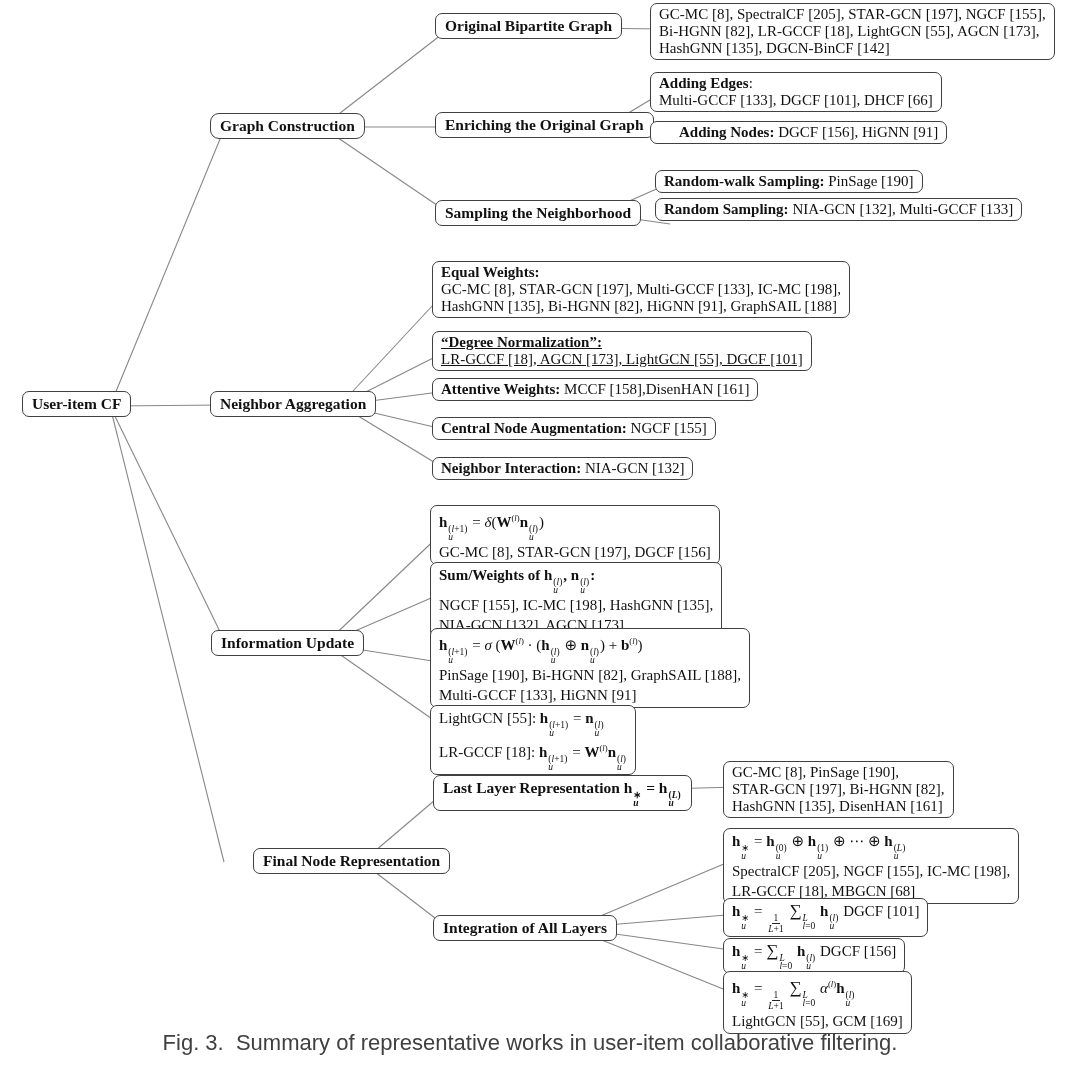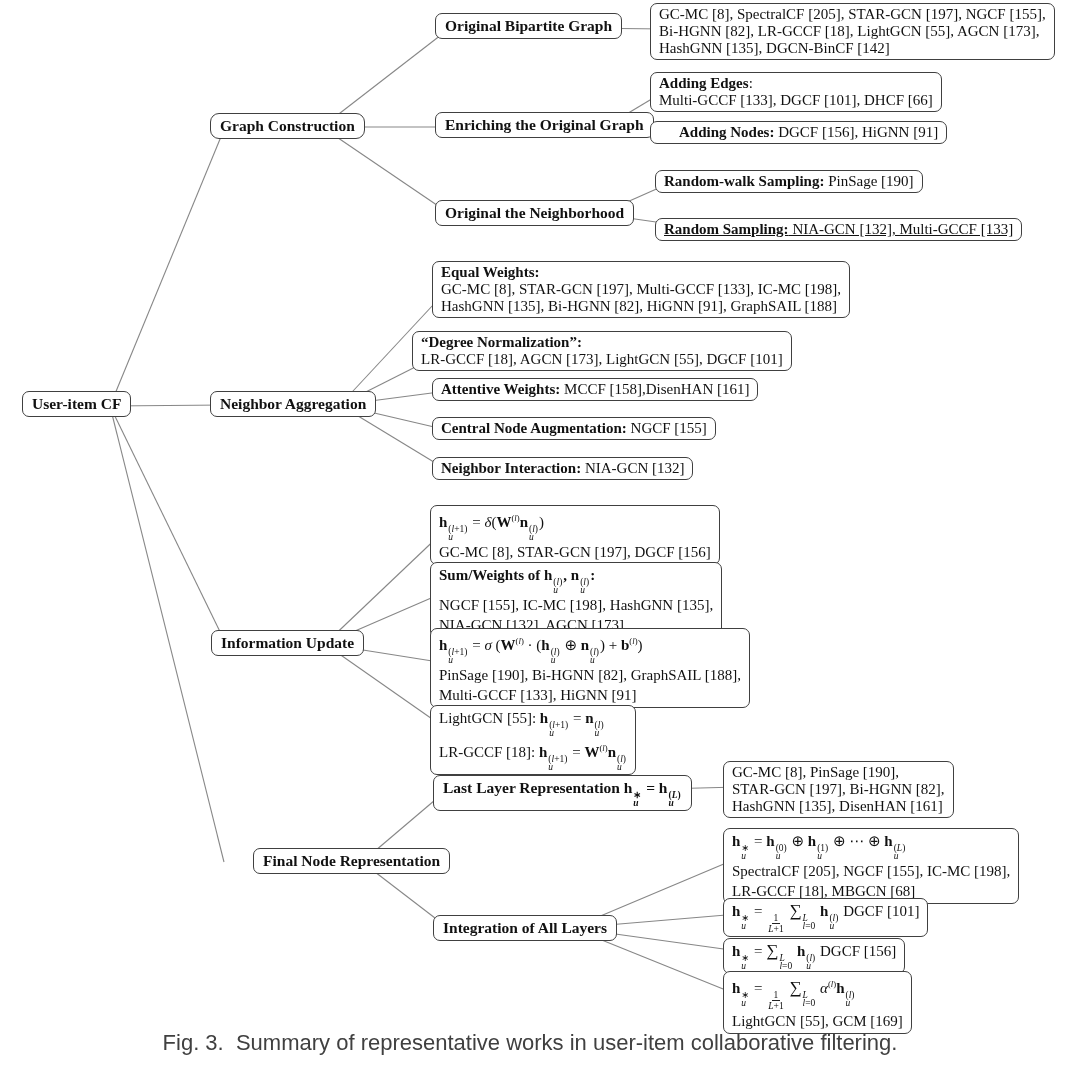--- a/index.html
+++ b/index.html
@@ -80,26 +80,26 @@
   <div class="box cat" style="left:211px;top:630px;">Information Update</div>
   <div class="box cat" style="left:209px;top:848px;margin-left:44px;">Final Node Representation</div>
 
   <div class="box cat" style="left:435px;top:13px;">Original Bipartite Graph</div>
   <div class="box leaf" style="left:650px;top:3px;">GC-MC [8], SpectralCF [205], STAR-GCN [197], NGCF [155],<br>Bi-HGNN [82], LR-GCCF [18], LightGCN [55], AGCN [173],<br>HashGNN [135], DGCN-BinCF [142]</div>
 
   <div class="box cat" style="left:435px;top:112px;">Enriching the Original Graph</div>
   <div class="box leaf" style="left:650px;top:72px;"><b>Adding Edges</b>:<br>Multi-GCCF [133], DGCF [101], DHCF [66]</div>
   <div class="box leaf" style="left:650px;top:121px;padding-left:28px;"><b>Adding Nodes:</b> DGCF [156], HiGNN [91]</div>
 
-  <div class="box cat" style="left:435px;top:200px;">Original the Neighborhood</div>
+  <div class="box cat" style="left:435px;top:200px;">Sampling the Neighborhood</div>
   <div class="box leaf" style="left:655px;top:170px;"><b>Random-walk Sampling:</b> PinSage [190]</div>
-  <div class="box leaf" style="left:655px;top:218px;text-decoration:underline;"><b>Random Sampling:</b> NIA-GCN [132], Multi-GCCF [133]</div>
+  <div class="box leaf" style="left:655px;top:198px;"><b>Random Sampling:</b> NIA-GCN [132], Multi-GCCF [133]</div>
 
   <div class="box leaf" style="left:432px;top:261px;"><b>Equal Weights:</b><br>GC-MC [8], STAR-GCN [197], Multi-GCCF [133], IC-MC [198],<br>HashGNN [135], Bi-HGNN [82], HiGNN [91], GraphSAIL [188]</div>
-  <div class="box leaf" style="left:412px;top:331px;"><b>“Degree Normalization”:</b><br>LR-GCCF [18], AGCN [173], LightGCN [55], DGCF [101]</div>
+  <div class="box leaf" style="left:432px;top:331px;text-decoration:underline;"><b>“Degree Normalization”:</b><br>LR-GCCF [18], AGCN [173], LightGCN [55], DGCF [101]</div>
   <div class="box leaf" style="left:432px;top:378px;"><b>Attentive Weights:</b> MCCF [158],DisenHAN [161]</div>
   <div class="box leaf" style="left:432px;top:417px;"><b>Central Node Augmentation:</b> NGCF [155]</div>
   <div class="box leaf" style="left:432px;top:457px;"><b>Neighbor Interaction:</b> NIA-GCN [132]</div>
 
   <div class="box leaf fmbox" style="left:430px;top:505px;"><b>h</b><span class="ss">
         <span>(<i>l</i>+1)</span>
         <span><i>u</i></span>
       </span> = <i>δ</i>(<b>W</b><sup>(<i>l</i>)</sup><b>n</b><span class="ss">
         <span>(<i>l</i>)</span>
         <span><i>u</i></span>

